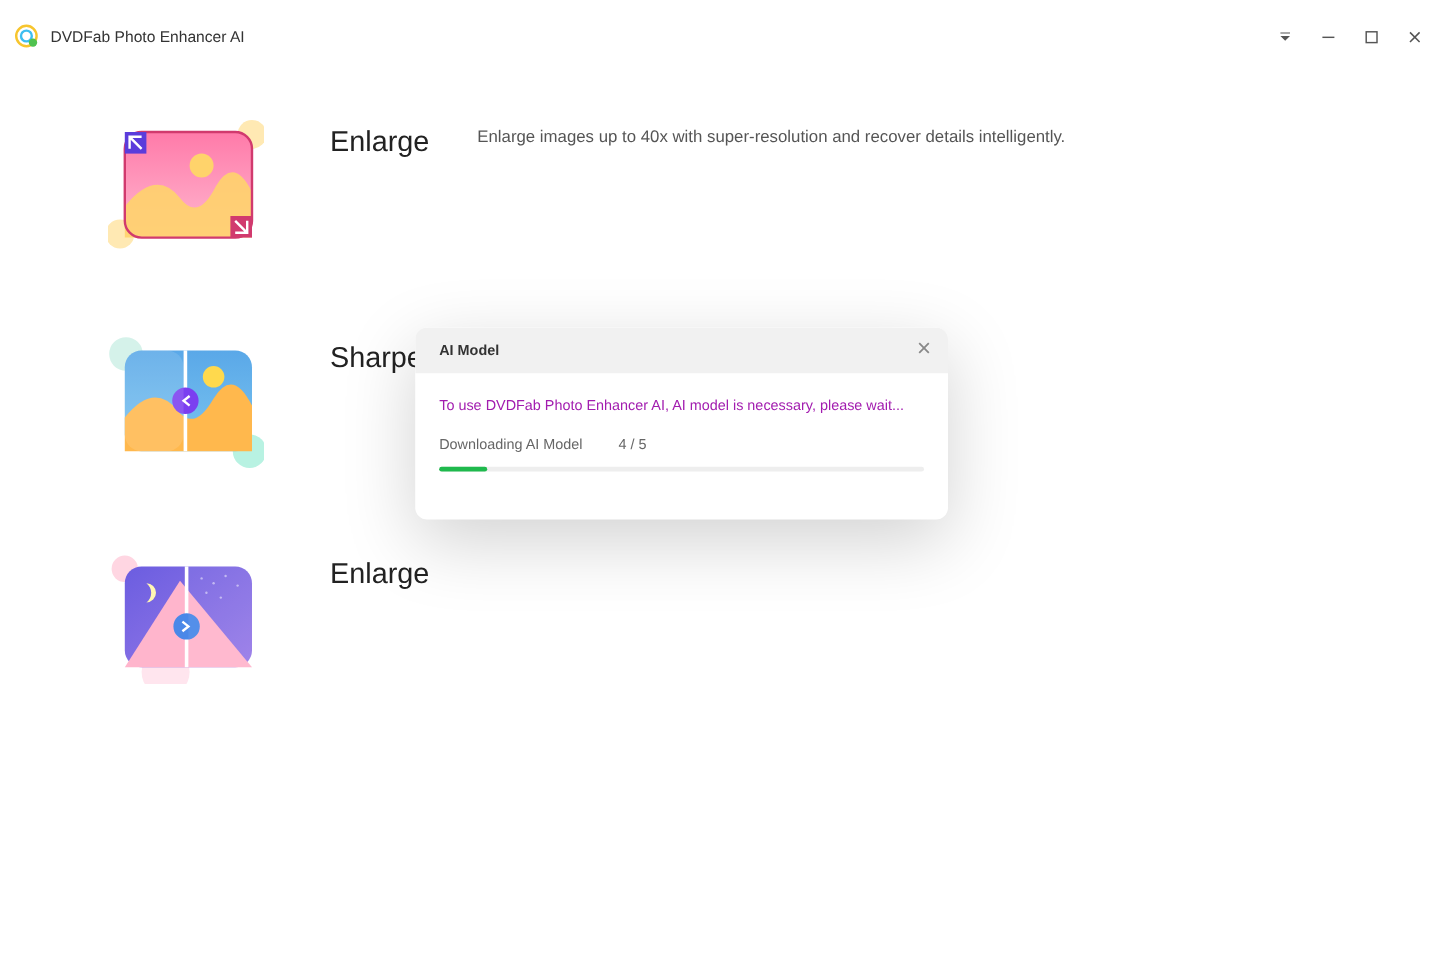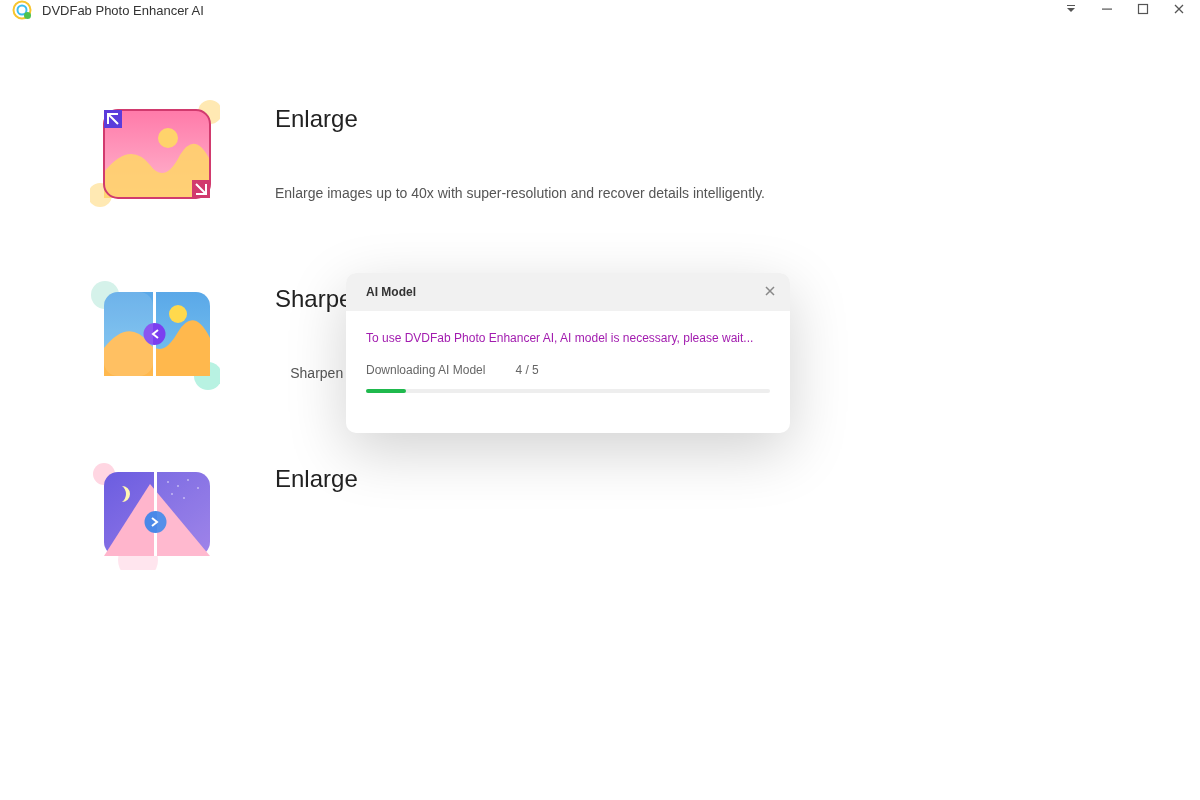--- a/index.html
+++ b/index.html
@@ -7,21 +7,21 @@
   font-family: -apple-system, BlinkMacSystemFont, "Segoe UI", Arial, sans-serif;
   background: #fff;
   width: 1200px;
   height: 800px;
   overflow: hidden;
   position: relative;
 }
 .titlebar {
   height: 40px;
   display: flex;
-  align-items: flex-start;
+  align-items: flex-end;
   justify-content: space-between;
   padding: 0 12px;
 }
 .titlebar-left {
   display: flex;
   align-items: center;
   gap: 10px;
 }
 .app-logo {
   width: 20px;
@@ -57,22 +57,22 @@
   cursor: pointer;
 }
 .feature-icon {
   width: 130px;
   height: 110px;
   flex-shrink: 0;
   position: relative;
 }
 .feature-text {
   display: flex;
-  flex-direction: column;
-  gap: 52px;
+  flex-direction: row;
+  gap: 40px;
   padding-top: 5px;
 }
 .feature-title {
   font-size: 24px;
   font-weight: 500;
   color: #222;
 }
 .feature-desc {
   font-size: 14px;
   color: #555;

